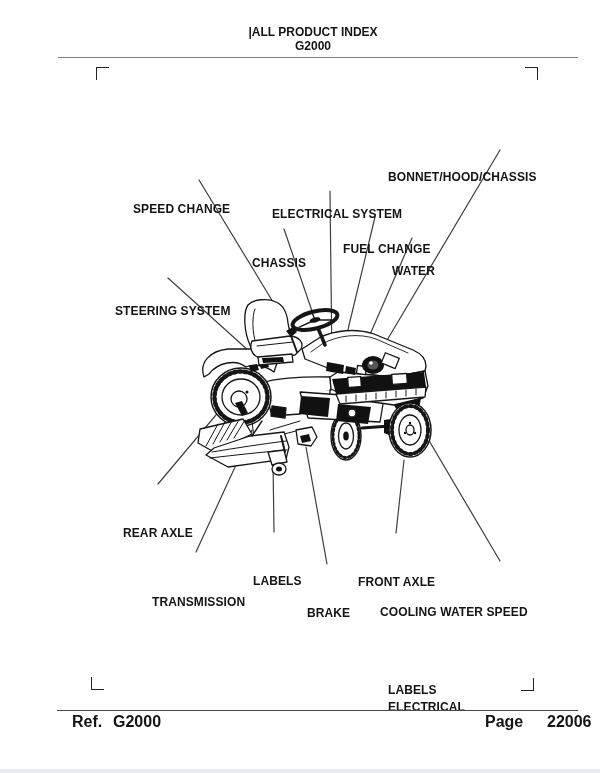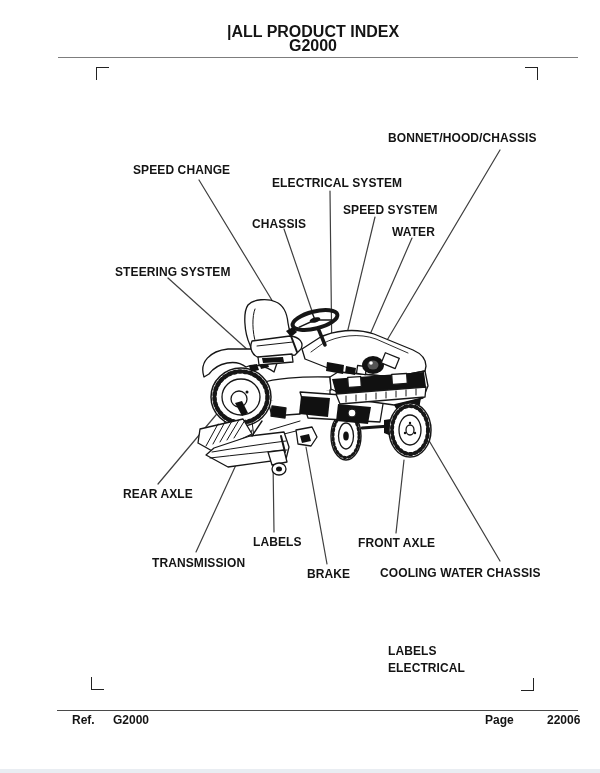--- a/index.html
+++ b/index.html
@@ -2,31 +2,31 @@
 <html><head>
 <meta charset="utf-8">
 <style>
   html,body{margin:0;padding:0;background:#fff;}
   .page{
     position:relative;width:600px;height:773px;background:#fff;
     font-family:"Liberation Sans",sans-serif;font-weight:bold;color:#141414;
     overflow:hidden;
   }
   .hdr{position:absolute;top:25px;left:26px;right:0;text-align:center;
-       font-size:16px;line-height:14px;}
+       font-size:12px;line-height:14px;}
   .rule{position:absolute;height:1.4px;background:#7d7d7d;}
   .rule-top{top:57px;left:58px;width:520px;}
   .rule-bottom{top:710px;left:57px;width:521px;background:#4a4a4a;}
   .mark{position:absolute;width:12px;height:12px;border:0 solid #222;}
   .mark-tl{left:96px;top:67px;border-top-width:1.8px;border-left-width:1.8px;}
   .mark-tr{left:525px;top:67px;border-top-width:1.8px;border-right-width:1.8px;}
   .mark-bl{left:91px;top:677px;border-bottom-width:1.8px;border-left-width:1.8px;}
   .mark-br{left:521px;top:678px;border-bottom-width:1.8px;border-right-width:1.8px;}
-  .lbl{position:absolute;font-size:12px;letter-spacing:.1px;white-space:nowrap;}
-  .ftr{position:absolute;font-size:12px;top:713px;white-space:nowrap;}
+  .lbl{position:absolute;font-size:12px;letter-spacing:.1px;white-space:nowrap;margin-top:39px;}
+  .ftr{position:absolute;font-size:16px;top:713px;white-space:nowrap;}
   .diagram-svg{position:absolute;left:0;top:0;}
   .strip{position:absolute;left:0;bottom:0;width:600px;height:4px;background:#e9edf2;}
 </style>
 </head>
 <body>
 
 <div class="page">
 
   <div class="hdr">
     <div>|ALL PRODUCT INDEX</div>
@@ -141,31 +141,31 @@
         <path d="M315,320 L298,323 M315,320 L331,324 M315,320 L314,312" stroke-width="1.4"></path>
       </g>
 
       <path d="M286,331 l7,-4 4,5 -6,5 z" fill="#111" stroke="none"></path>
       <path d="M291,336 L297,352" stroke-width="2"></path>
     </g>
   </svg>
 
   <div class="lbl" style="left:388px;top:131px">BONNET/HOOD/CHASSIS</div>
   <div class="lbl" style="left:133px;top:163px">SPEED CHANGE</div>
-  <div class="lbl" style="left:272px;top:176px">ELECTRICAL SYSTEM</div>
-  <div class="lbl" style="left:343px;top:203px">SPEED SYSTEM</div>
+  <div class="lbl" style="left:272px;top:168px">ELECTRICAL SYSTEM</div>
+  <div class="lbl" style="left:343px;top:203px">FUEL CHANGE</div>
   <div class="lbl" style="left:252px;top:217px">CHASSIS</div>
   <div class="lbl" style="left:392px;top:225px">WATER</div>
   <div class="lbl" style="left:115px;top:265px">STEERING SYSTEM</div>
   <div class="lbl" style="left:123px;top:487px">REAR AXLE</div>
   <div class="lbl" style="left:253px;top:535px">LABELS</div>
   <div class="lbl" style="left:358px;top:536px">FRONT AXLE</div>
   <div class="lbl" style="left:152px;top:556px">TRANSMISSION</div>
   <div class="lbl" style="left:307px;top:567px">BRAKE</div>
-  <div class="lbl" style="left:380px;top:566px">COOLING WATER CHASSIS</div>
+  <div class="lbl" style="left:380px;top:566px">COOLING WATER SPEED</div>
   <div class="lbl" style="left:388px;top:644px">LABELS</div>
   <div class="lbl" style="left:388px;top:661px">ELECTRICAL</div>
 
   <div class="rule rule-bottom"></div>
   <span class="ftr" style="left:72px">Ref.</span>
   <span class="ftr" style="left:113px">G2000</span>
   <span class="ftr" style="left:485px">Page</span>
   <span class="ftr" style="left:547px">22006</span>
 
   <div class="strip"></div>

